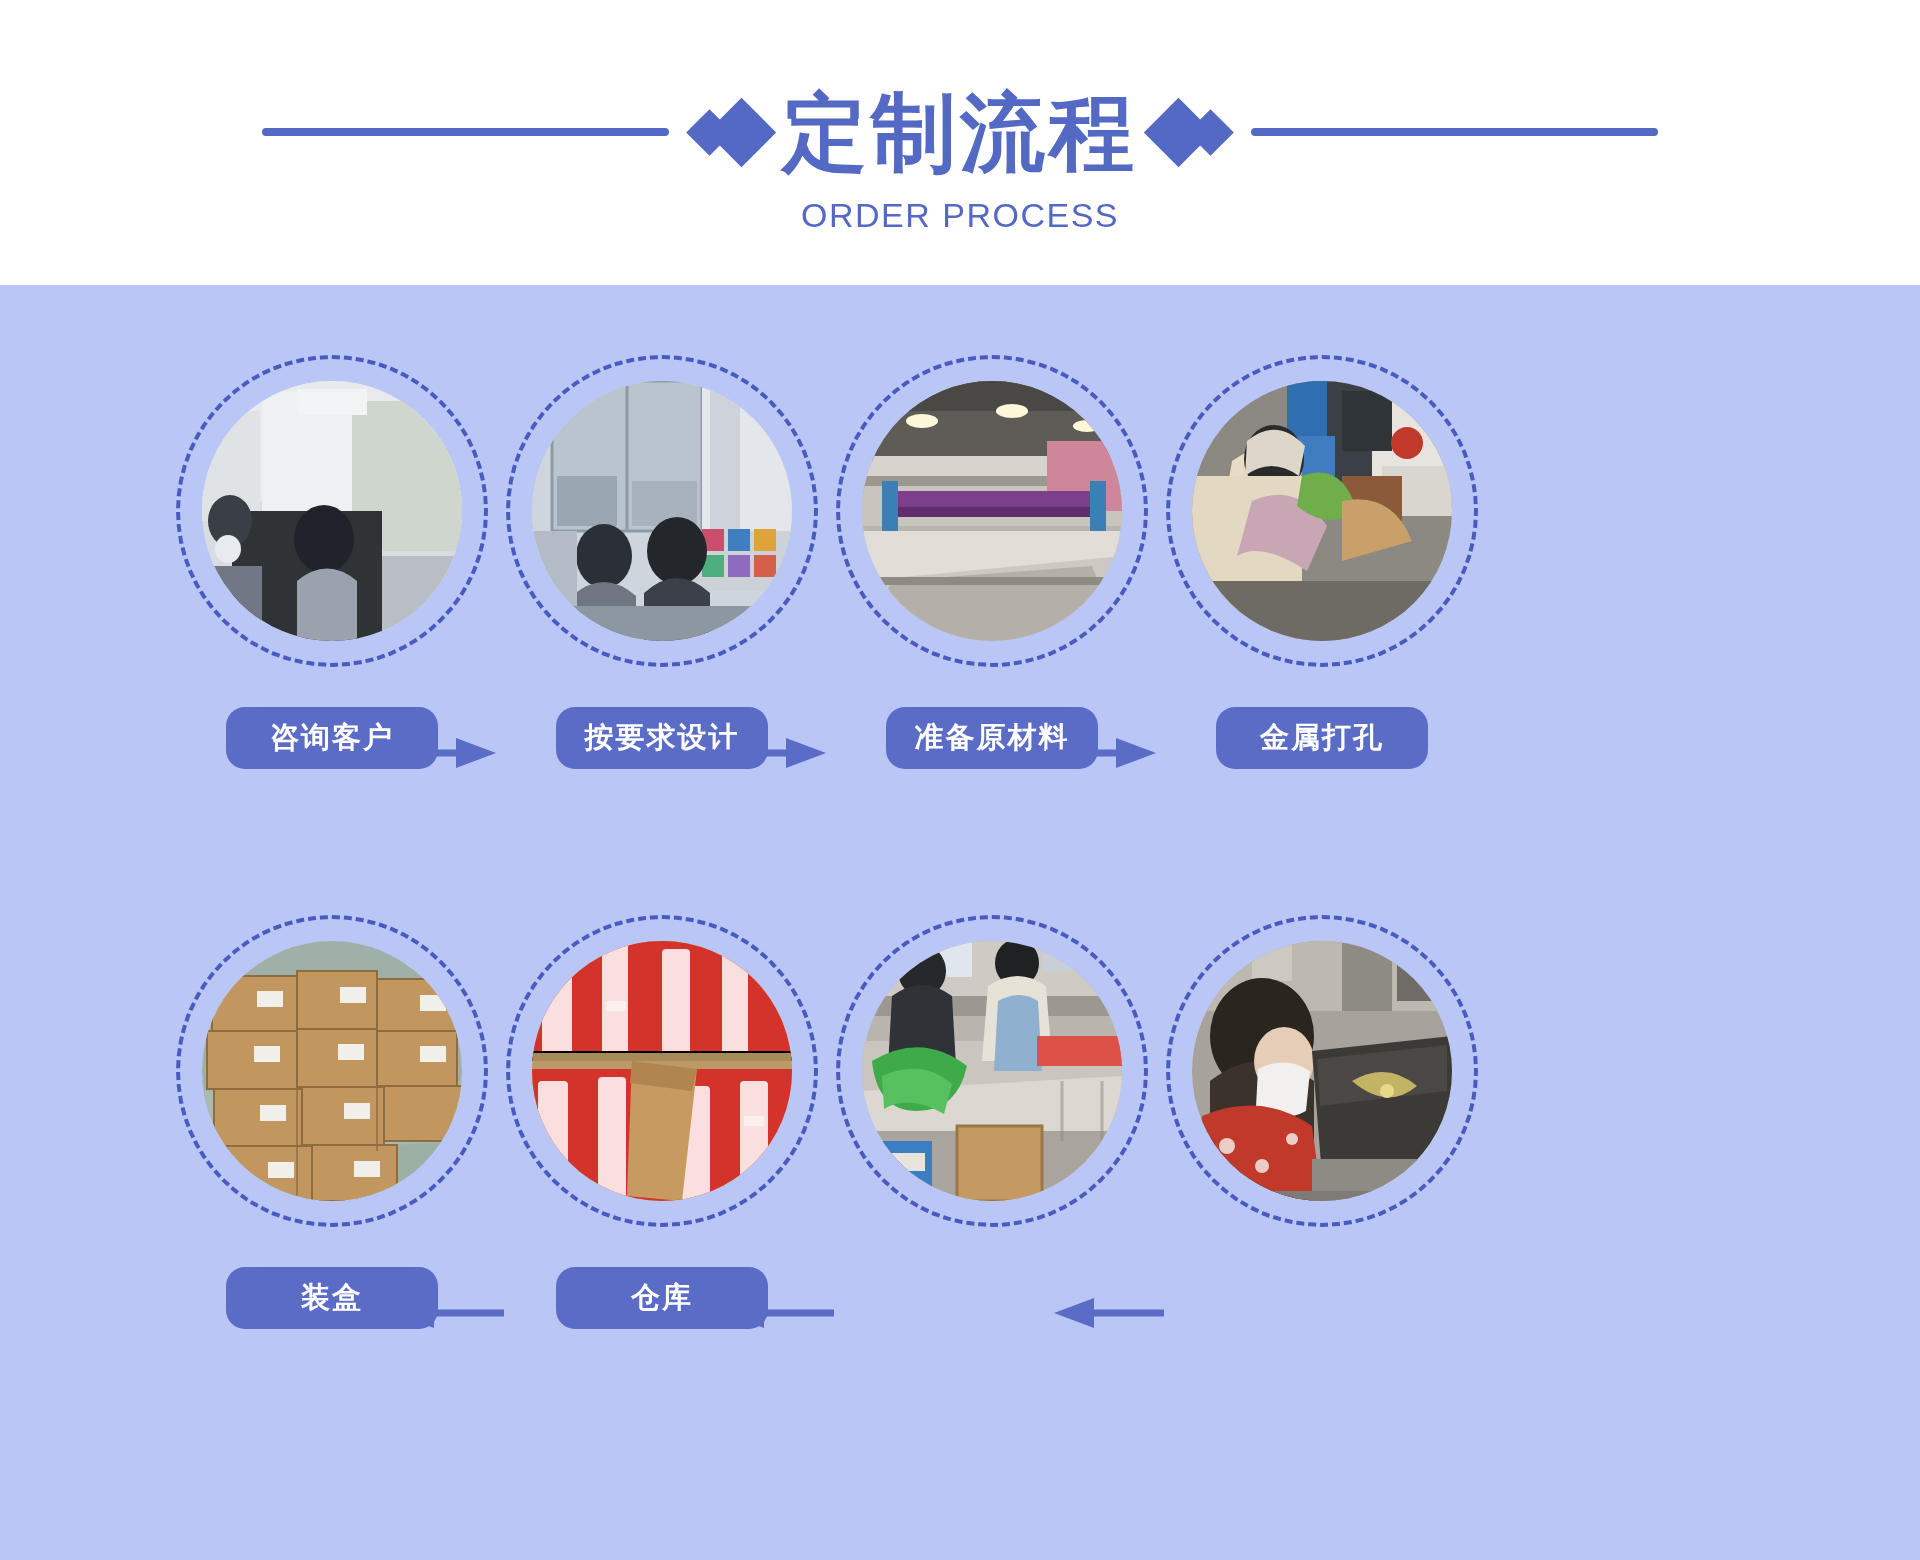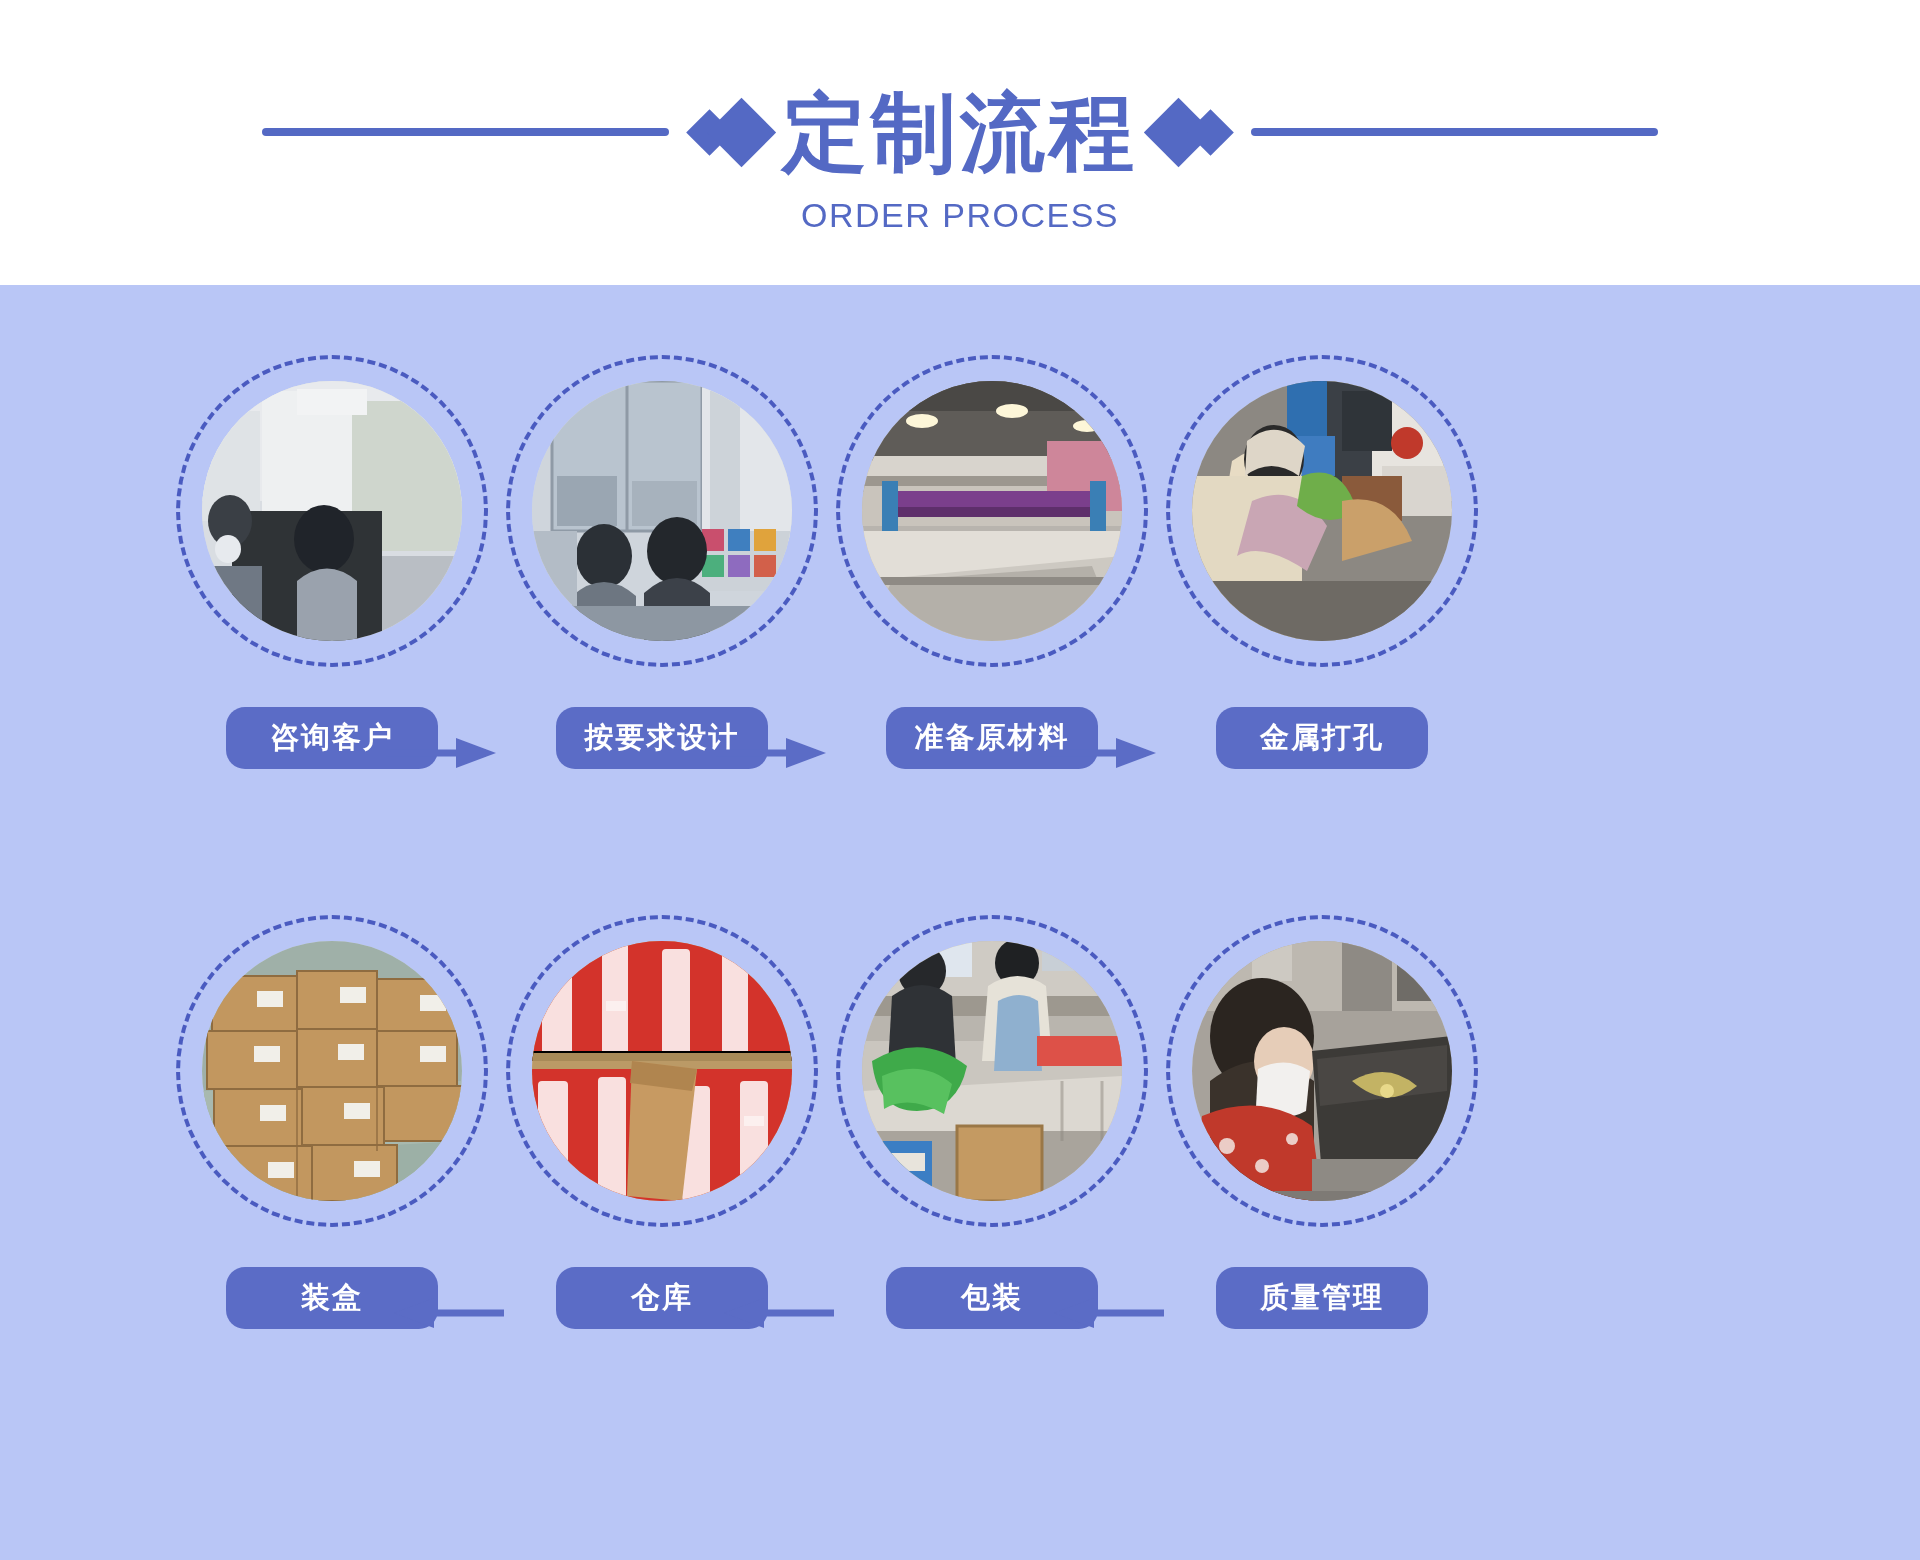--- a/index.html
+++ b/index.html
@@ -384,23 +384,20 @@
             <rect x="0" y="190" width="260" height="70" fill="#a9a49c"></rect>
             <rect x="95" y="185" width="85" height="75" fill="#c49a62" stroke="#9a7746" stroke-width="3"></rect>
             <rect x="0" y="200" width="70" height="60" fill="#3b7ec4"></rect>
             <rect x="5" y="212" width="58" height="18" fill="#e8e4dc"></rect>
             <g stroke="#8d888080" stroke-width="3">
               <line x1="200" y1="140" x2="200" y2="200"></line>
               <line x1="240" y1="140" x2="240" y2="200"></line>
             </g>
           </svg>
         </div>
-        <div class="chip">
-          <span>包装</span>
-        </div>
       </div>
 
       <div class="step c3">
         <div class="ring"></div>
         <div class="photo">
           <svg viewBox="0 0 260 260" preserveAspectRatio="xMidYMid slice">
             <rect width="260" height="260" fill="#a7a29b"></rect>
             <rect x="0" y="0" width="260" height="70" fill="#bdb8b0"></rect>
             <rect x="150" y="0" width="50" height="70" fill="#8e8a84"></rect>
             <rect x="205" y="0" width="55" height="60" fill="#6f6c67"></rect>
@@ -417,23 +414,20 @@
               <circle cx="50" cy="245" r="7"></circle>
             </g>
             <polygon points="120,110 260,95 260,215 130,235" fill="#3c3a37"></polygon>
             <polygon points="125,118 255,104 255,150 128,165" fill="#4a4744"></polygon>
             <path d="M160 140 q35 -20 65 5 q-30 25 -65 -5 z" fill="#d8c76a" opacity="0.85"></path>
             <circle cx="195" cy="150" r="7" fill="#e8d98a"></circle>
             <rect x="120" y="218" width="140" height="42" fill="#8e8a84"></rect>
             <rect x="0" y="250" width="260" height="10" fill="#7e7a75"></rect>
           </svg>
         </div>
-        <div class="chip">
-          <span>质量管理</span>
-        </div>
       </div>
 
       <div class="arrow a0">
         <svg viewBox="0 0 118 30" width="118" height="30">
           <line x1="18" y1="15" x2="118" y2="15" stroke="#5b6cc6" stroke-width="7"></line>
           <polygon points="48,0 8,15 48,30" fill="#5b6cc6"></polygon>
         </svg>
       </div>
       <div class="arrow a1">
         <svg viewBox="0 0 118 30" width="118" height="30">

